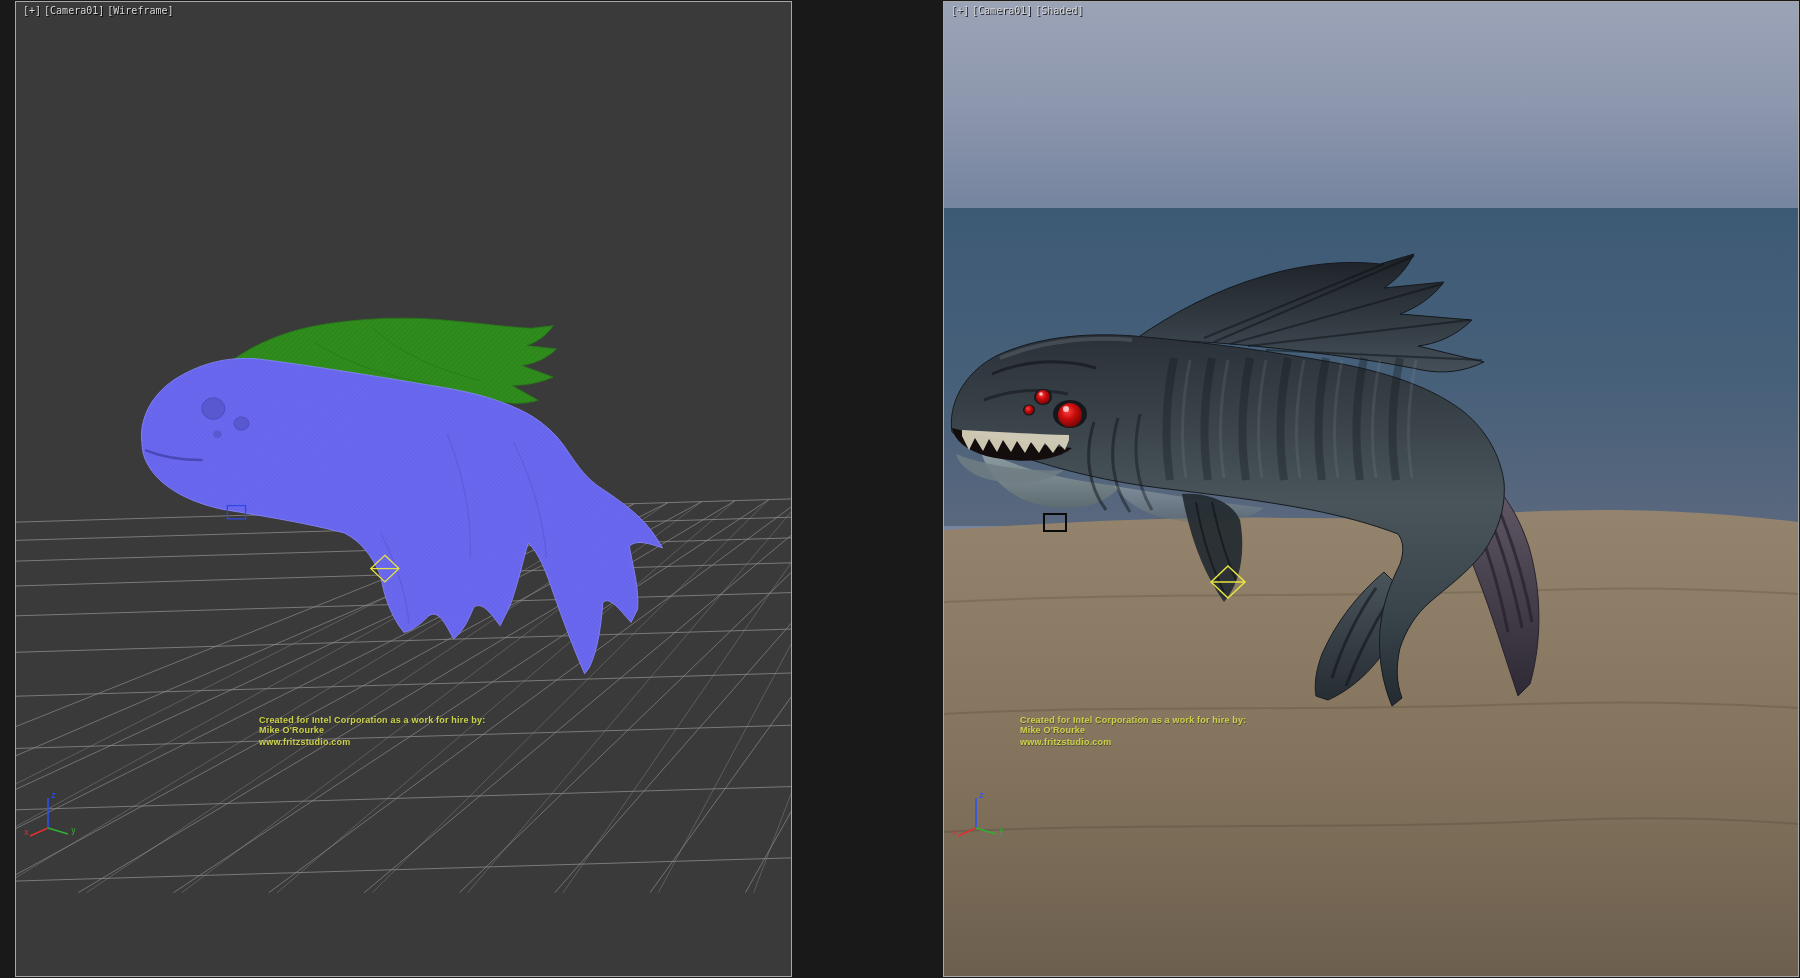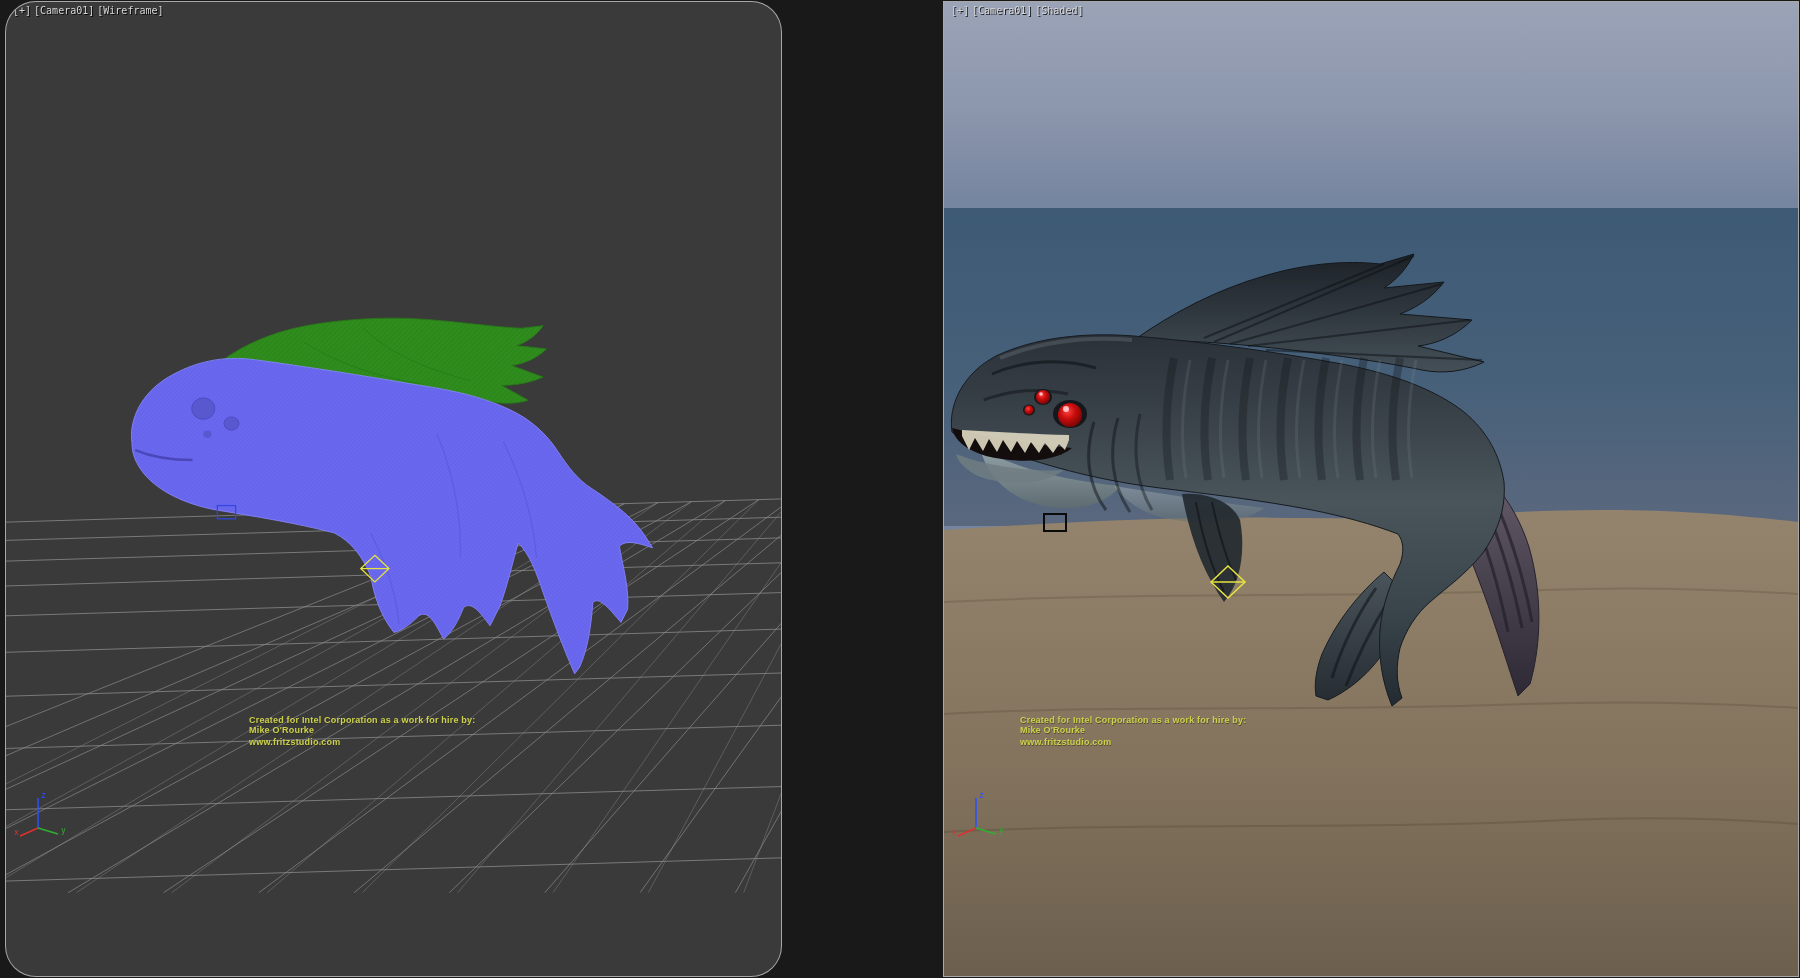--- a/index.html
+++ b/index.html
@@ -1,20 +1,20 @@
 <!DOCTYPE html>
 <html><head>
 <meta charset="utf-8">
 <style>
   html,body{margin:0;padding:0;background:#101010;}
   .stage{position:relative;width:1800px;height:978px;background:#191919;overflow:hidden;
          font-family:"Liberation Sans",sans-serif;}
   .viewport{position:absolute;top:2px;height:974px;overflow:hidden;
             box-shadow:0 0 0 1px #a8a8a8;}
-  .vp-left{left:6px;width:775px;background:#3a3a3a;border-radius:30px;}
+  .vp-left{left:16px;width:775px;background:#3a3a3a;}
   .vp-right{left:944px;width:854px;background:#75849f;text-decoration:underline;}
   .vp-canvas{position:absolute;left:0;top:0;width:100%;height:100%;display:block;}
   .vp-label{position:absolute;top:3px;left:7px;z-index:9;
             font-family:"DejaVu Sans Mono",monospace;font-size:10px;color:#d6d6d6;
             text-shadow:1px 1px 0 rgba(0,0,0,.85);}
   .vp-label span{margin-right:3px;cursor:pointer;}
   .credit{position:absolute;z-index:8;font-size:9px;line-height:1.1;font-weight:bold;
           color:#ccd14d;letter-spacing:.2px;text-shadow:.5px .5px 0 rgba(40,40,10,.55);margin-top:20px;}
   .credit div{white-space:nowrap;}
   .credit .l3{margin-top:2px;}

